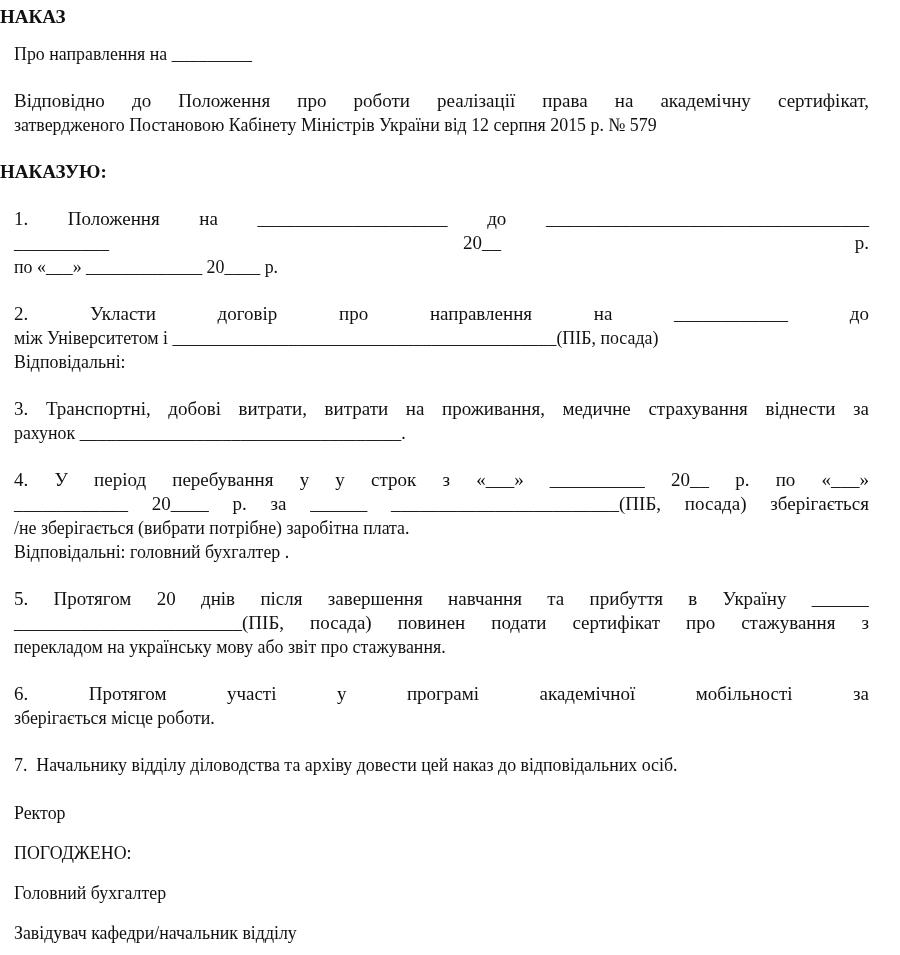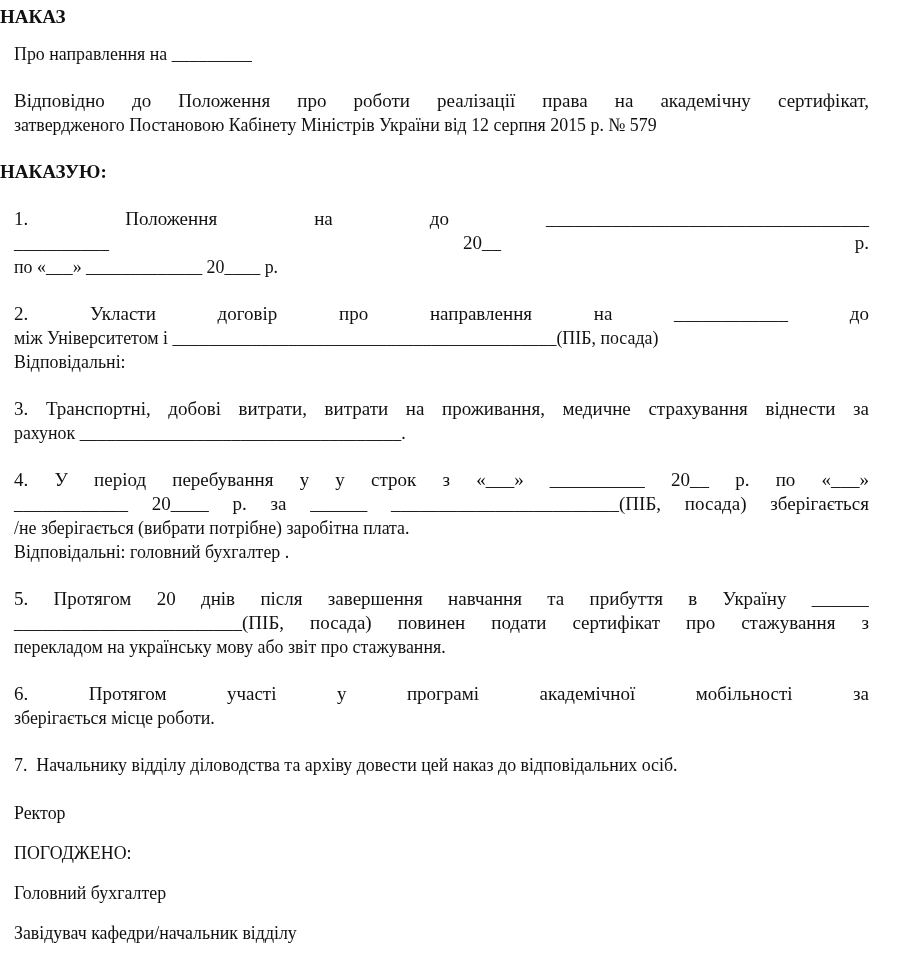--- a/index.html
+++ b/index.html
@@ -16,21 +16,21 @@
 
 <div>
   <div class="center" style="top:6px;">НАКАЗ</div>
   <div class="line" style="top: 43px; transform: scaleX(0.94);">Про направлення на _________</div>
 
   <div class="line just" style="top:90px;"><span>Відповідно</span><span>до</span><span>Положення</span><span>про</span><span>роботи</span><span>реалізації</span><span>права</span><span>на</span><span>академічну</span><span>сертифікат,</span></div>
   <div class="line" style="top: 114px; transform: scaleX(0.94);">затвердженого Постановою Кабінету Міністрів України від 12 серпня 2015 р. № 579</div>
 
   <div class="center" style="top:161px;">НАКАЗУЮ:</div>
 
-  <div class="line just" style="top:208px;"><span>1.</span><span>Положення</span><span>на</span><span>до</span><span>__________________________________</span></div>
+  <div class="line just" style="top:208px;"><span>1.</span><span>Положення</span><span>на</span><span>____________________</span><span>до</span><span>__________________________________</span></div>
   <div class="line just" style="top:232px;"><span>__________</span><span>20__</span><span>р.</span></div>
   <div class="line" style="top: 256px; transform: scaleX(0.94);">по «___» _____________ 20____ р.</div>
 
   <div class="line just" style="top:303px;"><span>2.</span><span>Укласти</span><span>договір</span><span>про</span><span>направлення</span><span>на</span><span>____________</span><span>до</span></div>
   <div class="line" style="top: 327px; transform: scaleX(0.94);">між Університетом і ___________________________________________(ПІБ, посада)</div>
   <div class="line" style="top: 351px; transform: scaleX(0.94);">Відповідальні:</div>
 
   <div class="line just" style="top:398px;"><span>3.</span><span>Транспортні,</span><span>добові</span><span>витрати,</span><span>витрати</span><span>на</span><span>проживання,</span><span>медичне</span><span>страхування</span><span>віднести</span><span>за</span></div>
   <div class="line" style="top: 422px; transform: scaleX(0.94);">рахунок ____________________________________.</div>
 

